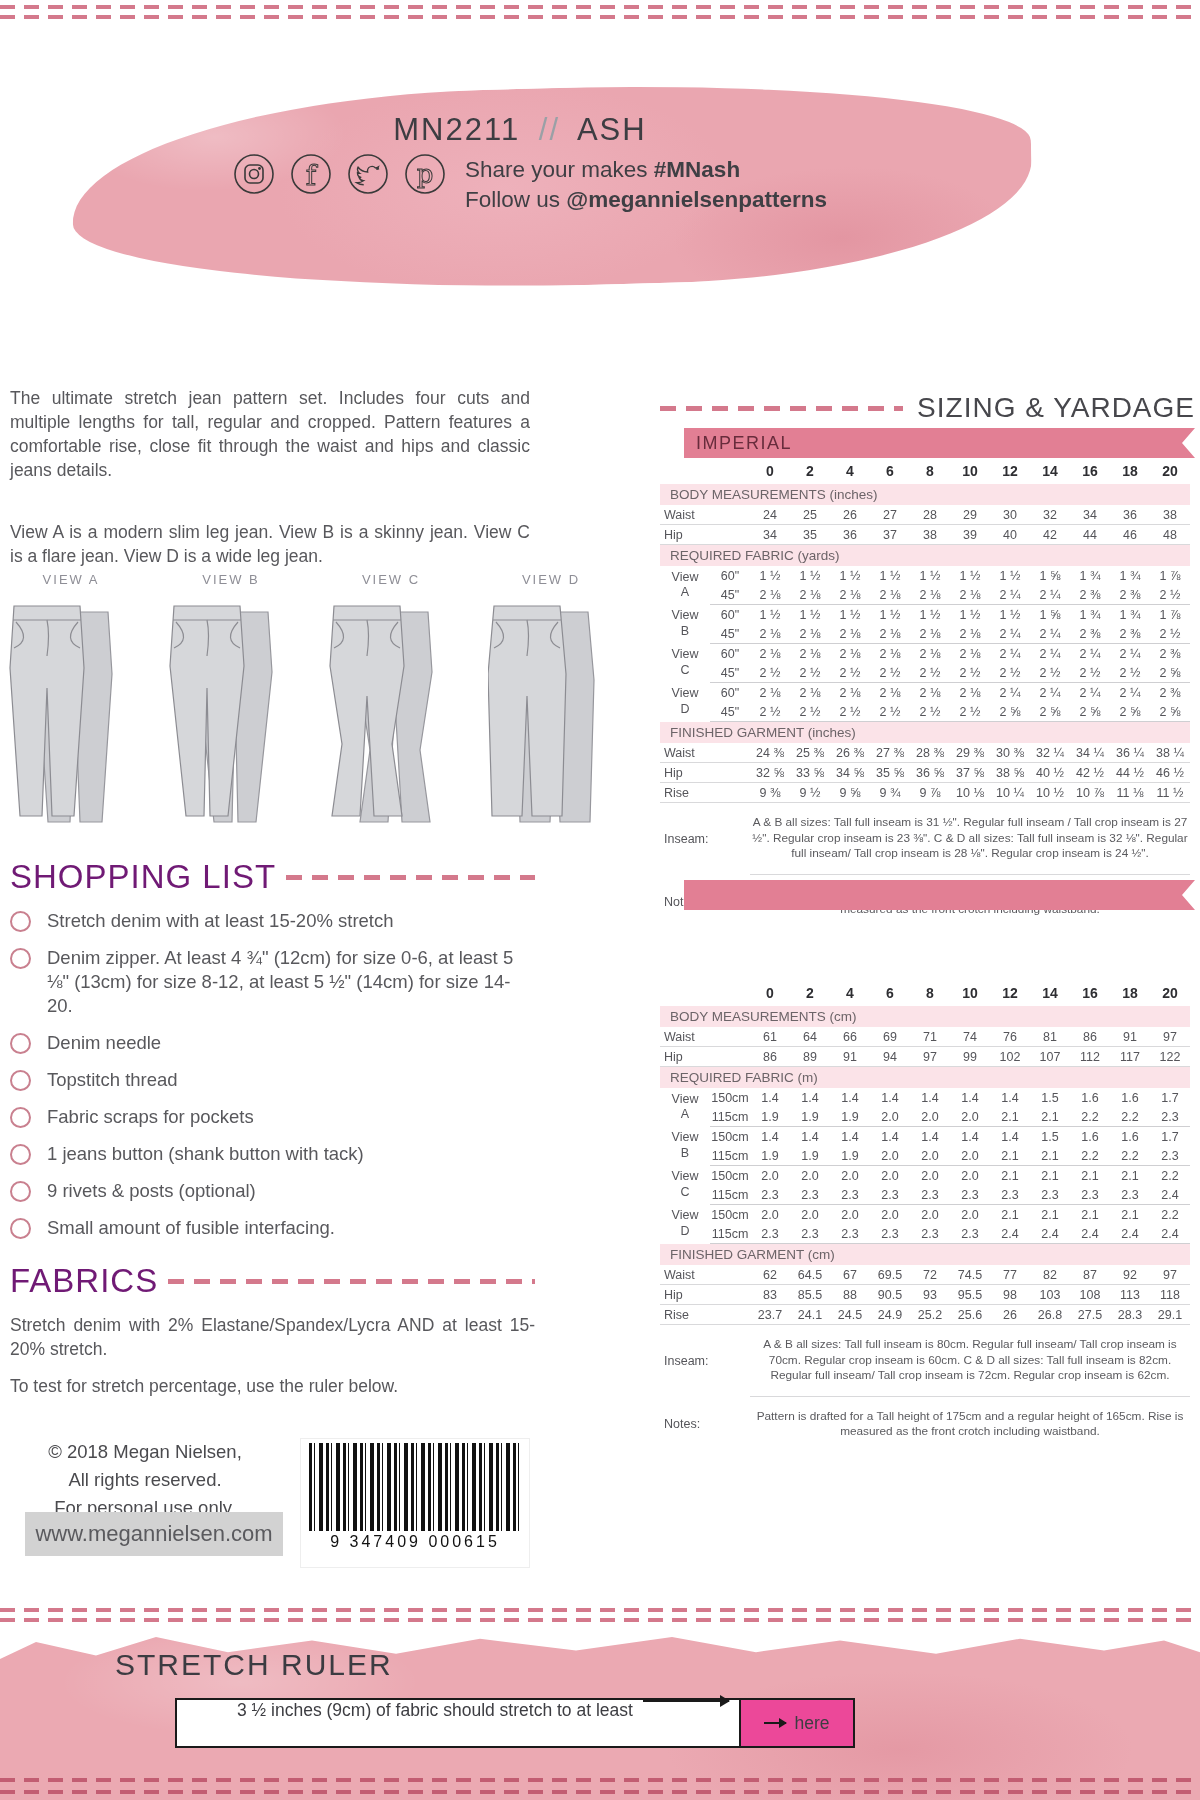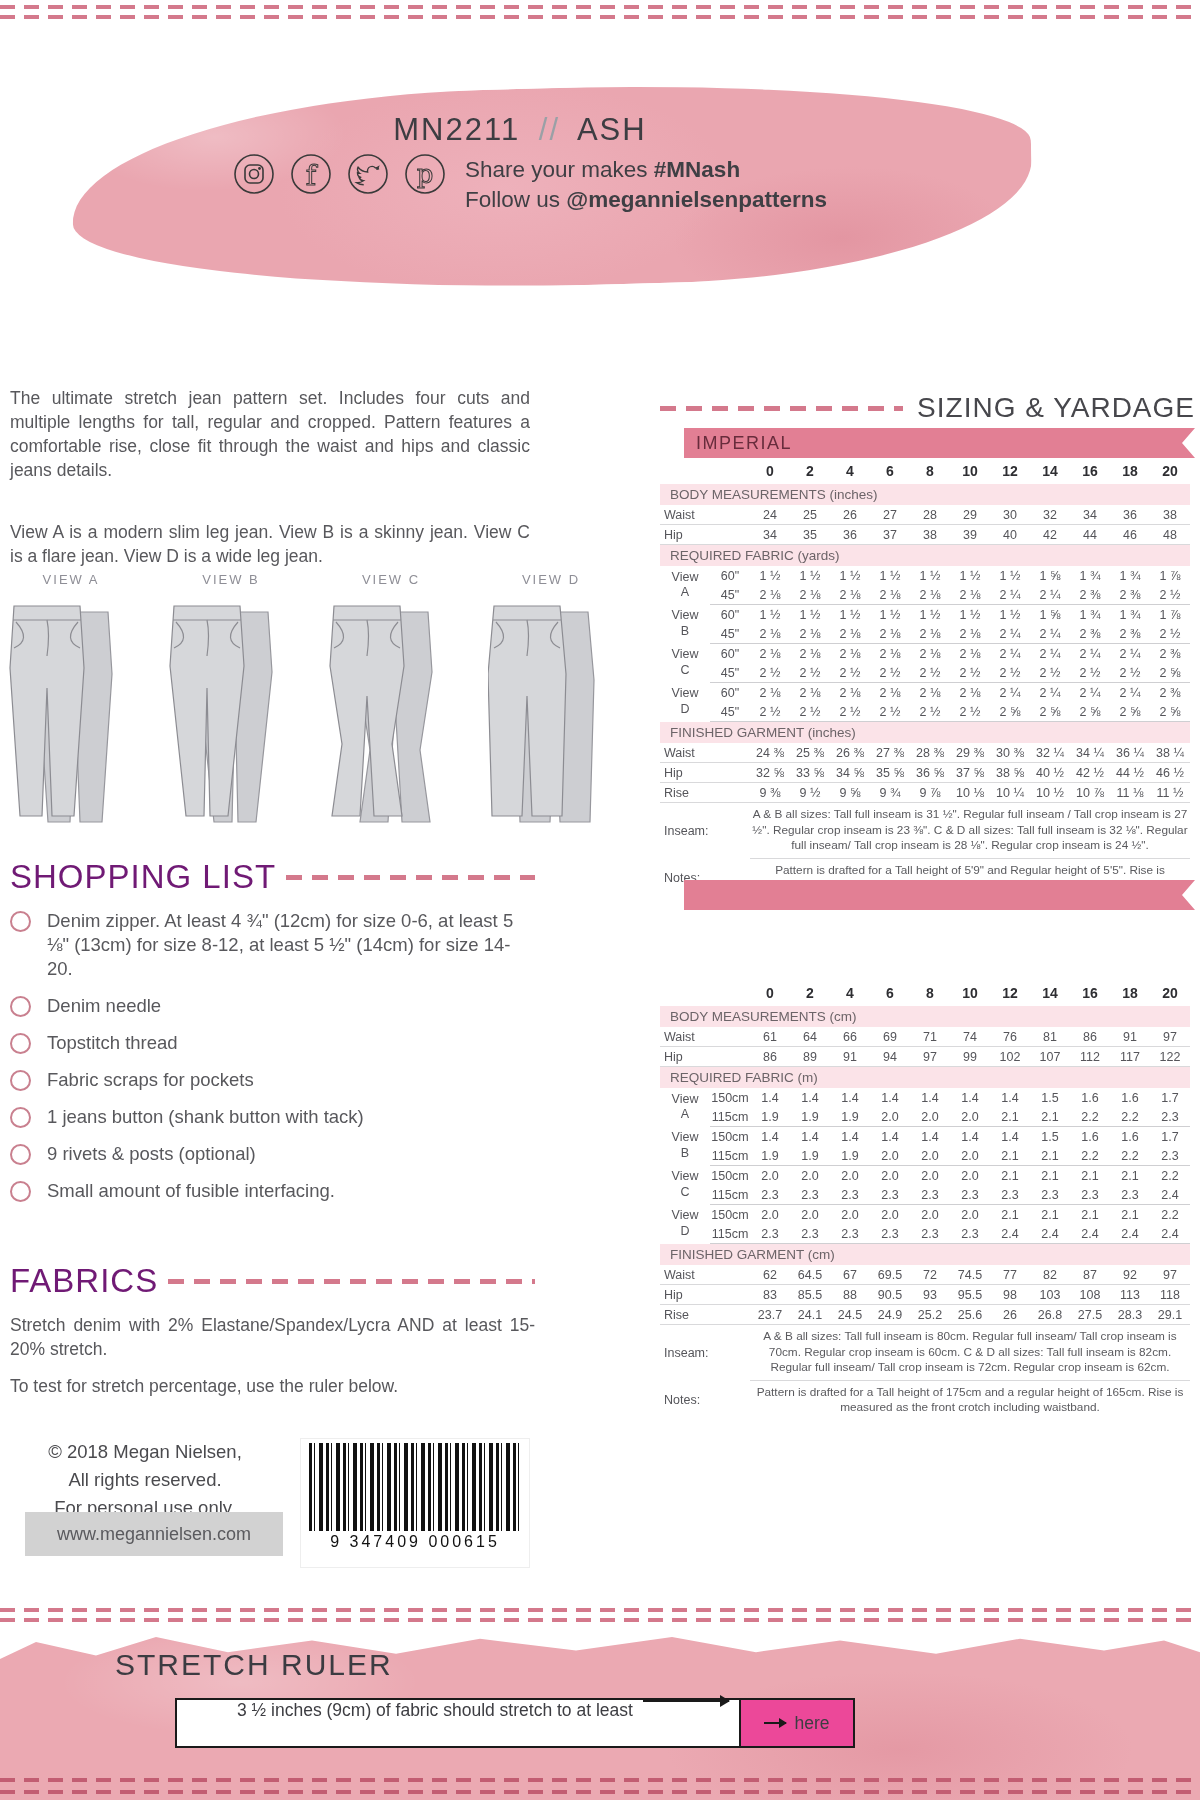--- a/index.html
+++ b/index.html
@@ -42,21 +42,21 @@
   .sec-head{font-size:33px;letter-spacing:1px;color:#701a75;font-weight:400;display:flex;align-items:center;gap:10px;}
   .sec-head .dash{flex:1;height:5px;background:repeating-linear-gradient(90deg,#d4798c 0 16px,transparent 16px 26px);}
   .shopping{position:absolute;left:10px;top:858px;width:525px;}
   .check-item{display:flex;gap:16px;margin-top:13px;font-size:18.5px;color:#58585c;line-height:1.3;}
   .check-item .circ{flex:0 0 17px;width:17px;height:17px;border:2px solid #c9808f;border-radius:50%;margin-top:2px;}
   .fabrics{position:absolute;left:10px;top:1262px;width:525px;}
   .fabrics p{font-size:17.5px;line-height:1.35;text-align:justify;color:#58585c;margin:14px 0 0 0;}
   .copy{position:absolute;left:30px;top:1438px;width:230px;text-align:center;
     font-size:18.5px;line-height:1.5;color:#4a4a4e;}
   .site-box{position:absolute;left:25px;top:1512px;width:258px;height:44px;background:#d2d2d2;
-    display:flex;align-items:center;justify-content:center;font-size:18px;color:#5a5a5e;}
+    display:flex;align-items:center;justify-content:center;font-size:22px;color:#5a5a5e;}
   .barcode{position:absolute;left:300px;top:1438px;width:212px;height:122px;background:#fff;
     border:1px solid #eee;padding:4px 8px 2px 8px;}
   .bars{height:88px;
     background:repeating-linear-gradient(90deg,#111 0 3px,#fff 3px 5px,#111 5px 6px,#fff 6px 10px,#111 10px 14px,#fff 14px 17px);}
   .bar-digits{font-size:16px;color:#111;letter-spacing:3px;text-align:center;margin-top:2px;}
 
   
   .sizing-title{position:absolute;left:660px;top:392px;width:535px;display:flex;align-items:center;gap:14px;}
   .sizing-title .dash{flex:1;height:5px;background:repeating-linear-gradient(90deg,#d4798c 0 16px,transparent 16px 26px);}
   .sizing-title .txt{font-size:28px;letter-spacing:1px;color:#47474c;white-space:nowrap;}
@@ -69,21 +69,21 @@
   table.sz{border-collapse:collapse;width:530px;table-layout:fixed;}
   table.sz td{padding:2.5px 0;font-size:12.5px;color:#55555a;text-align:center;overflow:hidden;}
   table.sz col.c-lbl{width:50px;} table.sz col.c-sub{width:40px;}
   tr.sizes td{font-weight:bold;color:#2e2e32;font-size:14px;padding:5px 0;}
   tr.banner td{background:#fbe3e8;color:#6c6468;text-align:left;padding:3px 0 3px 10px;font-size:13.5px;}
   tr.data td{border-bottom:1px solid #d9d9db;}
   td.lbl{text-align:left !important;padding-left:4px !important;}
   td.viewlbl{text-align:center !important;padding-left:0 !important;line-height:1.25;vertical-align:middle;}
   tr.grp-end td{border-bottom:1px solid #cfcfd2;}
   td.sub{font-size:12px;}
-  tr.note td.note-txt{font-size:11.8px;line-height:1.32;color:#5a5a5e;padding:4px 2px;text-align:center;border-bottom:1px solid #d9d9db;}
+  tr.note td.note-txt{font-size:11.8px;line-height:1.32;color:#5a5a5e;padding:12px 2px;text-align:center;border-bottom:1px solid #d9d9db;}
   tr.note td.lbl{vertical-align:middle;font-size:12.5px;}
   tr.note.last td{border-bottom:none;}
   #metric-wrap table.sz{margin-top:70px;}
 
   
   .footer-band{position:absolute;left:0;top:1632px;width:1200px;height:168px;
     background:
       radial-gradient(ellipse 300px 90px at 20% 30%,rgba(255,255,255,.22),transparent 60%),
       radial-gradient(ellipse 360px 120px at 75% 70%,rgba(214,120,136,.32),transparent 65%),
       #eba9b2;
@@ -205,20 +205,24 @@
 </div>
 
 <div class="shopping">
   <div class="sec-head">
       <span>SHOPPING LIST</span>
       <span class="dash"></span>
     </div>
   <div id="shopping-items">
       <div class="check-item">
         <span class="circ"></span>
+        <span>Stretch denim with at least 15-20% stretch</span>
+      </div>
+      <div class="check-item">
+        <span class="circ"></span>
         <span>Denim zipper. At least 4 ¾" (12cm) for size 0-6, at least 5 ⅛" (13cm) for size 8-12, at least 5 ½" (14cm) for size 14-20.</span>
       </div>
       <div class="check-item">
         <span class="circ"></span>
         <span>Denim needle</span>
       </div>
       <div class="check-item">
         <span class="circ"></span>
         <span>Topstitch thread</span>
       </div>

